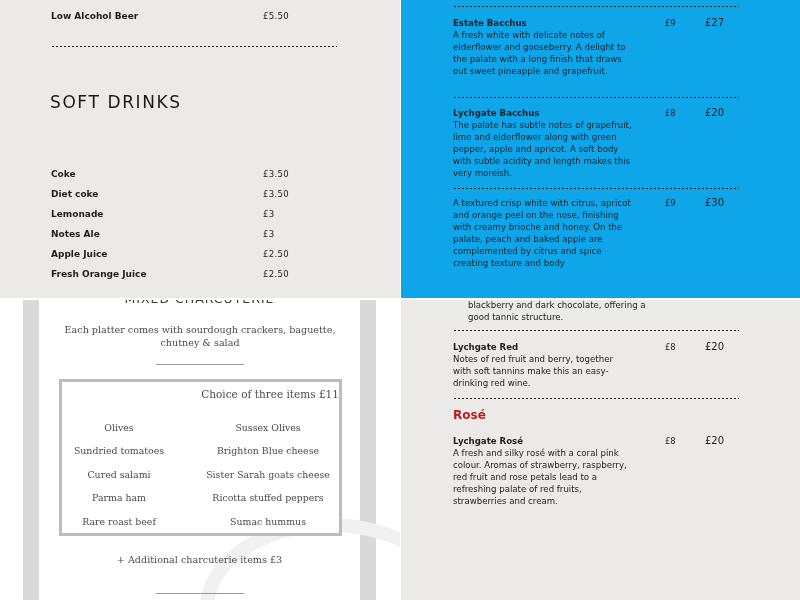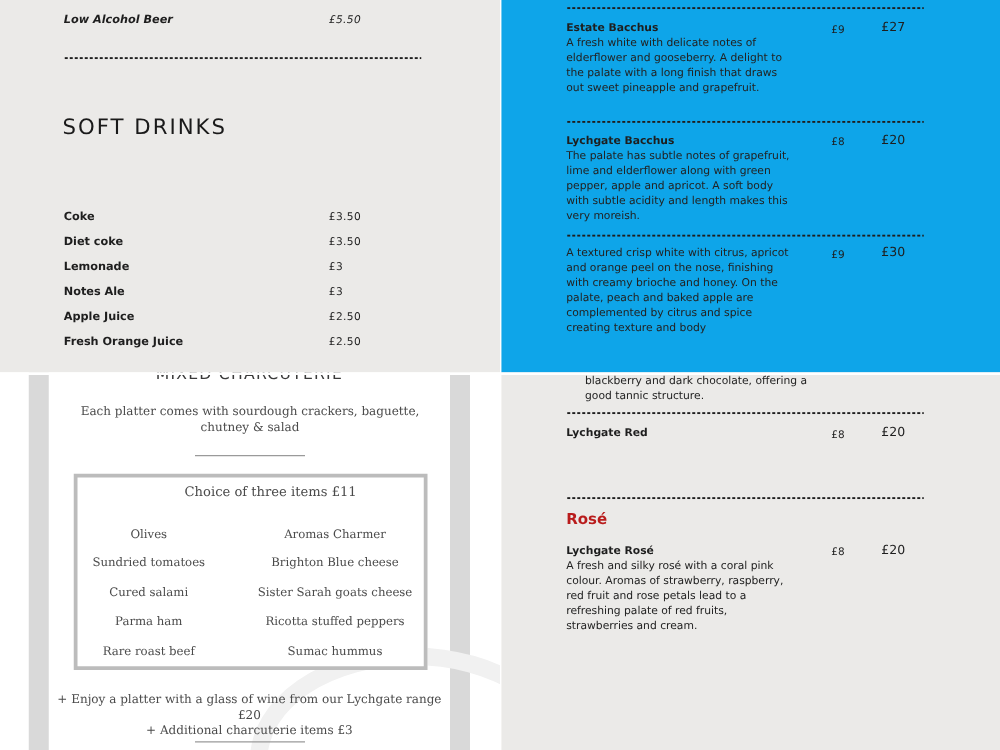--- a/index.html
+++ b/index.html
@@ -32,32 +32,32 @@
     .rose-title { position: absolute; left: 52px; top: 110px; font-size: 12px; font-weight: bold; color: #b91c1c; }
 
     
     .band-left { position: absolute; left: 23px; top: 0; width: 16px; height: 302px; background: #d9d9d9; }
     .band-right { position: absolute; left: 360px; top: 0; width: 16px; height: 302px; background: #d9d9d9; }
     .serif { font-family: "DejaVu Serif", serif; color: #4a4a4a; }
     .charc-title { position: absolute; left: 39px; width: 321px; top: -7px; text-align: center; font-size: 12.5px; letter-spacing: 1px; color: #3a3a3a; font-family: "DejaVu Sans", sans-serif; font-weight: normal; }
     .charc-intro { position: absolute; left: 60px; width: 280px; top: 25px; text-align: center; font-size: 9.6px; line-height: 13px; }
     .short-rule { position: absolute; left: 156px; width: 88px; height: 1px; background: #9a9a9a; }
     .choice-box { position: absolute; left: 59px; top: 81px; width: 283px; height: 157px; border: 3px solid #bcbcbc; background: #ffffff; }
-    .choice-title { position: absolute; left: 0; width: 100%; top: 6px; text-align: center; font-size: 10.5px; padding-left: 32px; }
+    .choice-title { position: absolute; left: 0; width: 100%; top: 6px; text-align: right; font-size: 10.5px; padding-left: 32px; }
     .choice-item { position: absolute; width: 130px; text-align: center; font-size: 9.4px; }
     .col-a { left: -8px; }
     .col-b { left: 136px; width: 140px; }
     .extras { position: absolute; left: 39px; width: 321px; top: 256px; text-align: center; font-size: 9.6px; line-height: 12.5px; }
     .watermark { position: absolute; left: 200px; top: 220px; width: 260px; height: 180px; border-radius: 50%; border: 14px solid #f1f1f1; pointer-events: none; }
   </style>
 </head>
 <body>
 
 <div class="quad q-tl">
-  <div class="drink-row" style="top:11px;font-style:italic;">
+  <div class="drink-row" style="top:11px;">
     <span class="drink-name">Low Alcohol Beer</span>
     <span class="drink-price">£5.50</span>
   </div>
   <div class="dots" style="left:51px; top:45px; width:286px;"></div>
 
   <div class="section-title">SOFT DRINKS</div>
 
   <div class="drink-row" style="top:169px;">
     <span class="drink-name">Coke</span>
     <span class="drink-price">£3.50</span>
@@ -125,42 +125,42 @@
 
   <div class="choice-box">
     <div class="choice-title serif">Choice of three items  £11</div>
 
     <div class="choice-item col-a serif" style="top:40px;">Olives</div>
     <div class="choice-item col-a serif" style="top:63px;">Sundried tomatoes</div>
     <div class="choice-item col-a serif" style="top:87px;">Cured salami</div>
     <div class="choice-item col-a serif" style="top:110px;">Parma ham</div>
     <div class="choice-item col-a serif" style="top:134px;">Rare roast beef</div>
 
-    <div class="choice-item col-b serif" style="top:40px;">Aromas Charmer</div>
+    <div class="choice-item col-b serif" style="top:40px;">Sussex Olives</div>
     <div class="choice-item col-b serif" style="top:63px;">Brighton Blue cheese</div>
     <div class="choice-item col-b serif" style="top:87px;">Sister Sarah goats cheese</div>
     <div class="choice-item col-b serif" style="top:110px;">Ricotta stuffed peppers</div>
     <div class="choice-item col-b serif" style="top:134px;">Sumac hummus</div>
   </div>
 
   <div class="extras serif">
-    <div>+ Enjoy a platter with a glass of wine from our Lychgate range  £20</div>
     <div>+ Additional charcuterie items  £3</div>
   </div>
   <div class="short-rule" style="top:295px;"></div>
 </div>
 
 <div class="quad q-br">
   <div class="wine" style="top:1px;margin-left:15px;">
     <span class="wine-desc">blackberry and dark chocolate, offering a good tannic structure.</span>
   </div>
   <div class="dots" style="left:52px; top:31px; width:286px;"></div>
 
   <div class="wine" style="top:43px;">
     <span class="wine-name">Lychgate Red</span>
+    <span class="wine-desc">Notes of red fruit and berry, together with soft tannins make this an easy-drinking red wine.</span>
     <span class="wine-glass">£8</span>
     <span class="wine-bottle">£20</span>
   </div>
   <div class="dots" style="left:52px; top:99px; width:286px;"></div>
 
   <div class="rose-title">Rosé</div>
 
   <div class="wine" style="top:137px;">
     <span class="wine-name">Lychgate Rosé</span>
     <span class="wine-desc">A fresh and silky rosé with a coral pink colour. Aromas of strawberry, raspberry, red fruit and rose petals lead to a refreshing palate of red fruits, strawberries and cream.</span>

